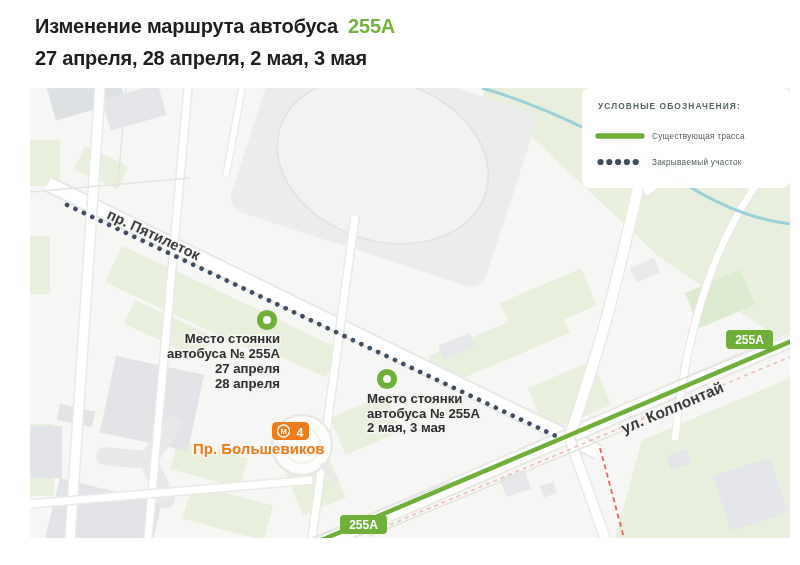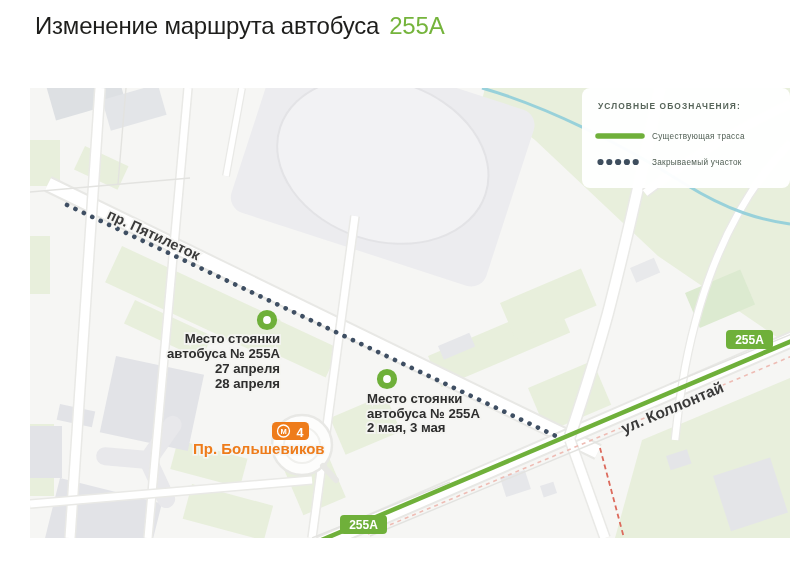--- a/index.html
+++ b/index.html
@@ -1,19 +1,19 @@
 <!DOCTYPE html>
 <html><head>
 <meta charset="utf-8">
 <style>
   html,body{margin:0;padding:0;background:#ffffff;}
   .page{position:relative;width:800px;height:565px;background:#ffffff;overflow:hidden;
         font-family:"Liberation Sans",sans-serif;}
   .hdr{position:absolute;left:35px;top:10px;}
-  .t1,.t2{font-size:24px;font-weight:normal;color:#1e1e1c;line-height:32px;letter-spacing:-0.2px;white-space:nowrap;}
+  .t1,.t2{font-size:20px;font-weight:bold;color:#1e1e1c;line-height:32px;letter-spacing:-0.2px;white-space:nowrap;}
   .t1 .route{color:#75b43c;margin-left:10px;}
   .map-wrap{position:absolute;left:30px;top:88px;width:760px;height:450px;}
   svg{display:block;}
   svg text{font-family:"Liberation Sans",sans-serif;}
   .street{font-size:14.5px;font-weight:bold;fill:#3a3a3a;stroke:#f6f6f4;stroke-width:3.5px;paint-order:stroke;}
   .street.big{font-size:15.5px;}
   .stop-label{font-size:13.2px;font-weight:bold;fill:#2e2e2e;stroke:#f4f4f1;stroke-width:3.5px;paint-order:stroke;}
   .anchor-end{text-anchor:end;}
   .badge-text{font-size:12px;font-weight:bold;fill:#ffffff;text-anchor:middle;}
   .lg-title{font-size:8.4px;font-weight:bold;fill:#57655a;letter-spacing:1.1px;}
@@ -22,20 +22,21 @@
   .metro-4{font-size:12.5px;font-weight:bold;fill:#ffffff;text-anchor:middle;}
   .metro-station{font-size:15px;font-weight:bold;fill:#ee7c1b;stroke:#f6f6f4;stroke-width:3px;paint-order:stroke;}
 </style>
 </head>
 <body>
 
 <div class="page">
 
   <div class="hdr">
     <div class="t1"><span>Изменение маршрута автобуса</span><span class="route">255А</span></div>
+    <div class="t2">27 апреля, 28 апреля, 2 мая, 3 мая</div>
   </div>
 
   <div class="map-wrap">
   <svg width="760" height="450" viewBox="0 0 760 450">
 
     <rect width="760" height="450" fill="#f6f6f4"></rect>
 
     <g fill="#e8efdc">
       <polygon points="455,0 760,0 760,258 628,168 505,52 452,12"></polygon>
       <rect x="92" y="158" width="175" height="40" transform="rotate(25 92 158)"></rect>

